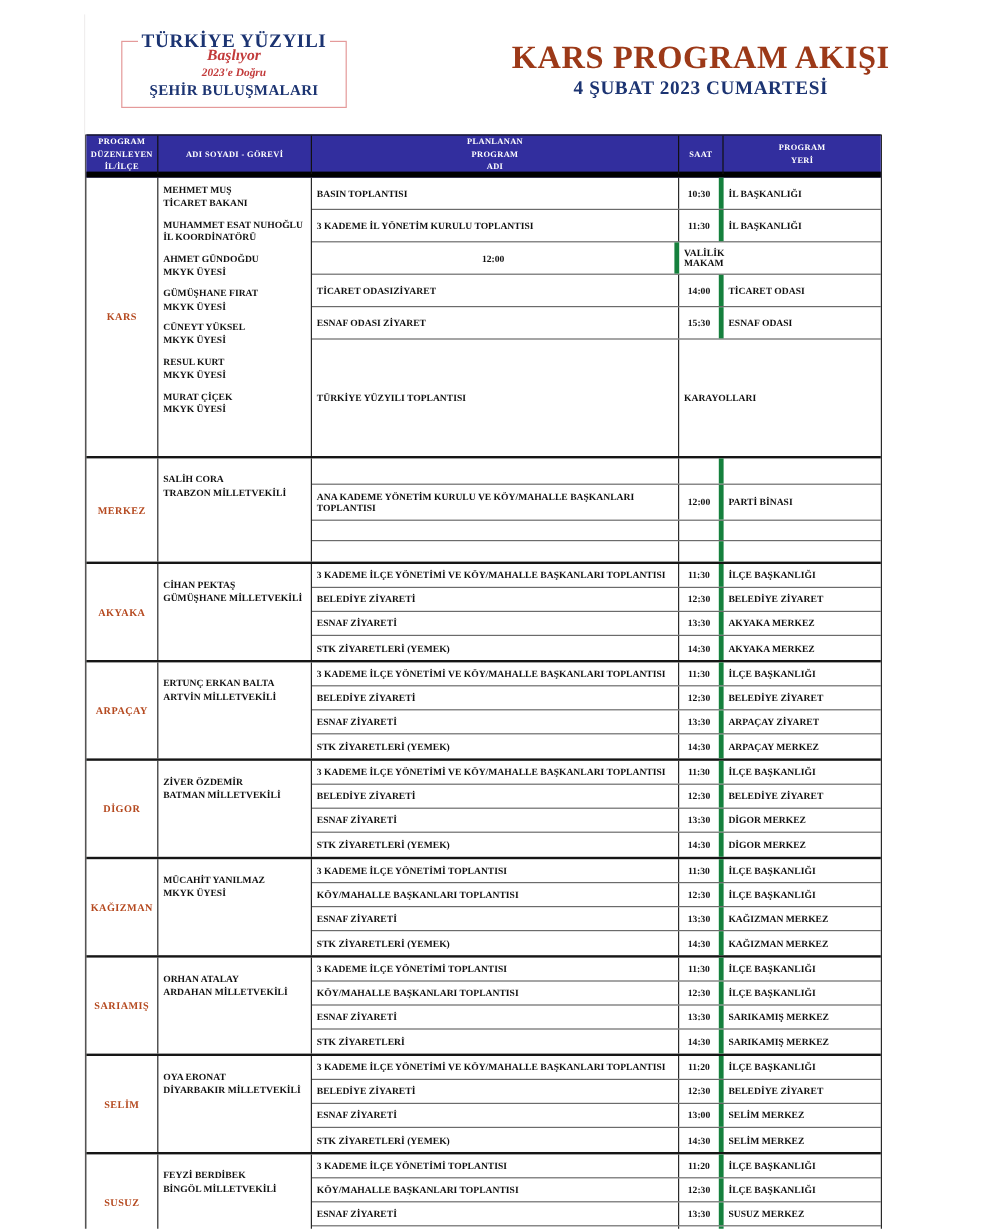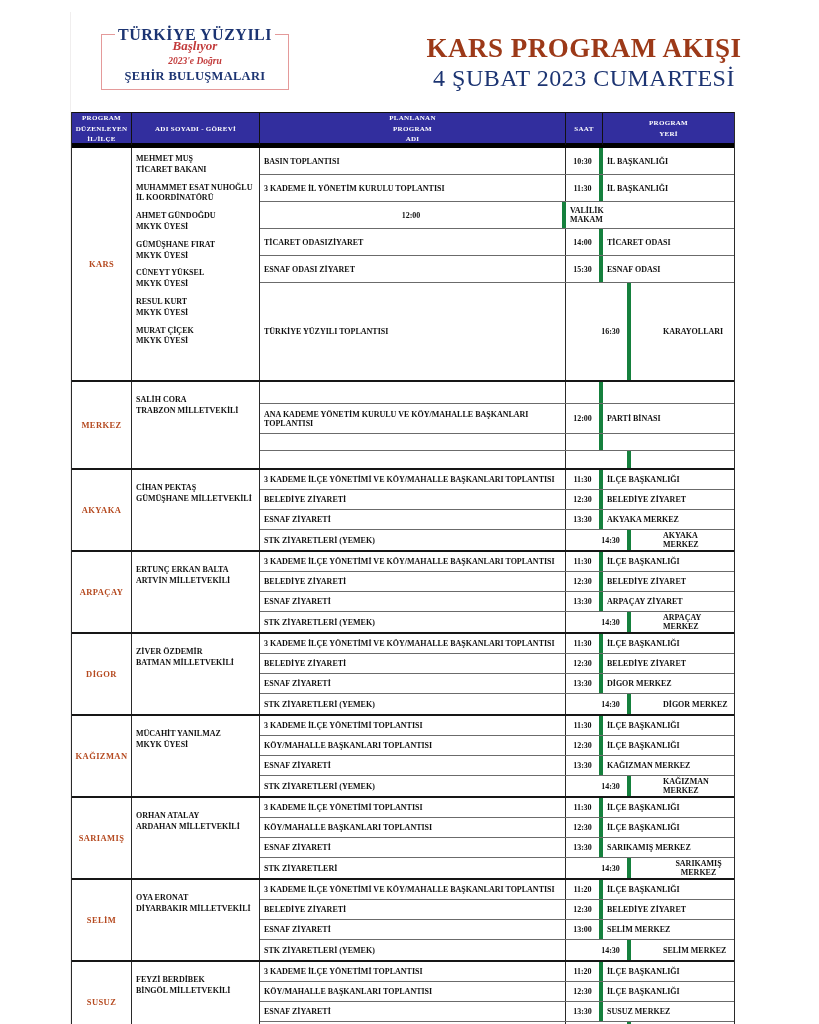--- a/index.html
+++ b/index.html
@@ -13,40 +13,40 @@
   .brand { position:absolute; left:28px; top:10px; width:192px; height:78px; text-align:center; }
   .brand-frame { position:absolute; left:2px; right:2px; top:12px; bottom:10px; border:1px solid #e49a9a; }
   .brand-text { position:relative; z-index:2; }
   .brand-l1 { font-size:16px; font-weight:bold; color:var(--navy); letter-spacing:.5px; background:#fff; display:inline-block; padding:0 3px; line-height:1.1; margin-top:4px; }
   .brand-l2 { font-size:13px; font-style:italic; font-weight:bold; color:#c23a3a; margin-top:-5px; line-height:1; }
   .brand-l3 { font-size:9.5px; font-style:italic; font-weight:bold; color:#c23a3a; margin-top:4px; line-height:1.1; }
   .brand-l4 { font-size:12.5px; font-weight:bold; color:var(--navy); letter-spacing:.3px; background:#fff; display:inline-block; padding:0 3px; line-height:1.1; }
 
   .head-right { position:absolute; top:22px; right:-14px; width:330px; text-align:center; }
   .doc-title { font-size:27px; font-weight:bold; color:var(--title); letter-spacing:.5px; line-height:1.1; }
-  .doc-date  { font-size:24px; font-weight:normal; color:var(--navy); letter-spacing:.5px; line-height:1.2; }
+  .doc-date  { font-size:16px; font-weight:bold; color:var(--navy); letter-spacing:.5px; line-height:1.2; }
 
   
   .table { position:absolute; left:0; top:100px; width:664px; border-left:1px solid #2a2a2a; border-right:1px solid #2a2a2a; border-bottom:1px solid #555; box-sizing:border-box; }
   .thead { display:grid; grid-template-columns:60px 128px 306px 37px 1fr; background:var(--header-bg); color:#fff; height:36px; border-top:1px solid #111; border-bottom:5px solid #000000; box-sizing:border-box; }
   .th { display:flex; align-items:center; justify-content:center; text-align:center; font-size:7px; font-weight:bold; white-space:pre-line; line-height:1.5; border-right:1px solid #111; letter-spacing:.3px; }
   .th:last-child { border-right:none; }
 
   .block { display:grid; grid-template-columns:60px 128px 1fr; border-bottom:2px solid #161616; box-sizing:border-box; }
   .block:last-child { border-bottom:1px solid #555; }
   .district-cell { border-right:1px solid #2a2a2a; display:flex; align-items:center; justify-content:center; }
   .district-label { font-size:8.5px; font-weight:bold; color:var(--district); letter-spacing:.4px; }
   .people-cell { border-right:1px solid #2a2a2a; padding:6px 2px 0 4px; }
   .people-cell.center { display:flex; flex-direction:column; justify-content:flex-start; padding-top:13px; }
   .person { margin-bottom:7px; }
   .people-cell.center .person { margin-bottom:0; }
   .person-name, .person-role { font-size:8px; font-weight:bold; color:#111; line-height:1.35; }
 
   .prow { display:grid; grid-template-columns:306px 37px 1fr; border-bottom:1px solid #6b6b6b; box-sizing:border-box; }
-  .prow:last-child { border-bottom:none;gap:28px; }
+  .prow:last-child { border-bottom:none; }
   .pcell { font-size:8px; font-weight:bold; color:#111; }
   .pcell.prog  { display:flex; align-items:center; padding-left:4px; border-right:1px solid #2a2a2a; }
   .pcell.time  { display:flex; align-items:center; justify-content:center; border-right:4px solid #15803d; }
   .pcell.place { display:flex; align-items:center; padding-left:4px; }
 </style>
 </head>
 <body>
 
 <div class="doc">
 
@@ -133,21 +133,20 @@
               <div class="pcell time">14:00</div>
               <div class="pcell place">TİCARET ODASI</div>
             </div>
             <div class="prow" style="height: 27px;">
               <div class="pcell prog">ESNAF ODASI ZİYARET</div>
               <div class="pcell time">15:30</div>
               <div class="pcell place">ESNAF ODASI</div>
             </div>
             <div class="prow" style="height: 97px;">
               <div class="pcell prog">TÜRKİYE YÜZYILI TOPLANTISI</div>
-              <div class="pcell time">16:30</div>
               <div class="pcell place">KARAYOLLARI</div>
             </div>
           </div>
         </div>
         <div class="block">
           <div class="district-cell">
             <div class="district-label">MERKEZ</div>
           </div>
           <div class="people-cell center">
             <div class="person">

